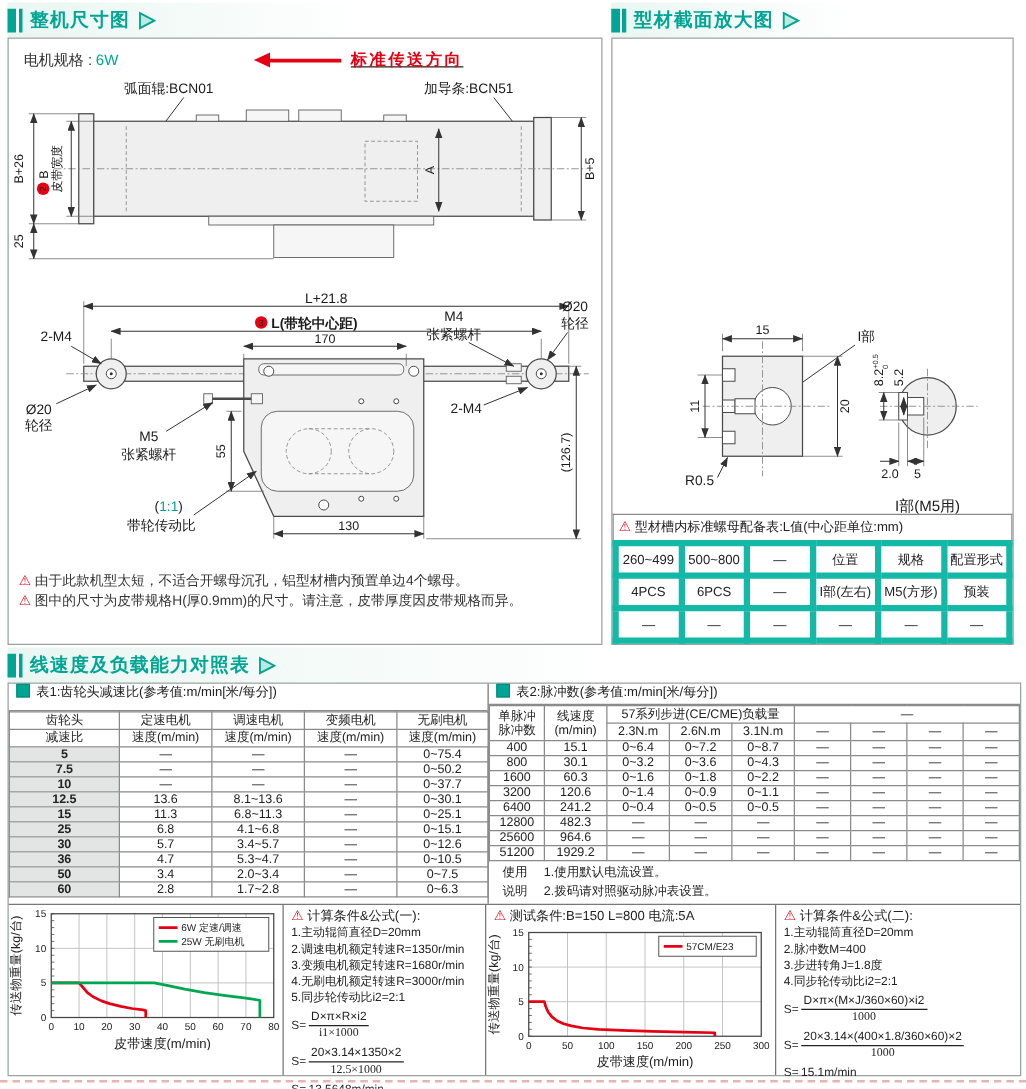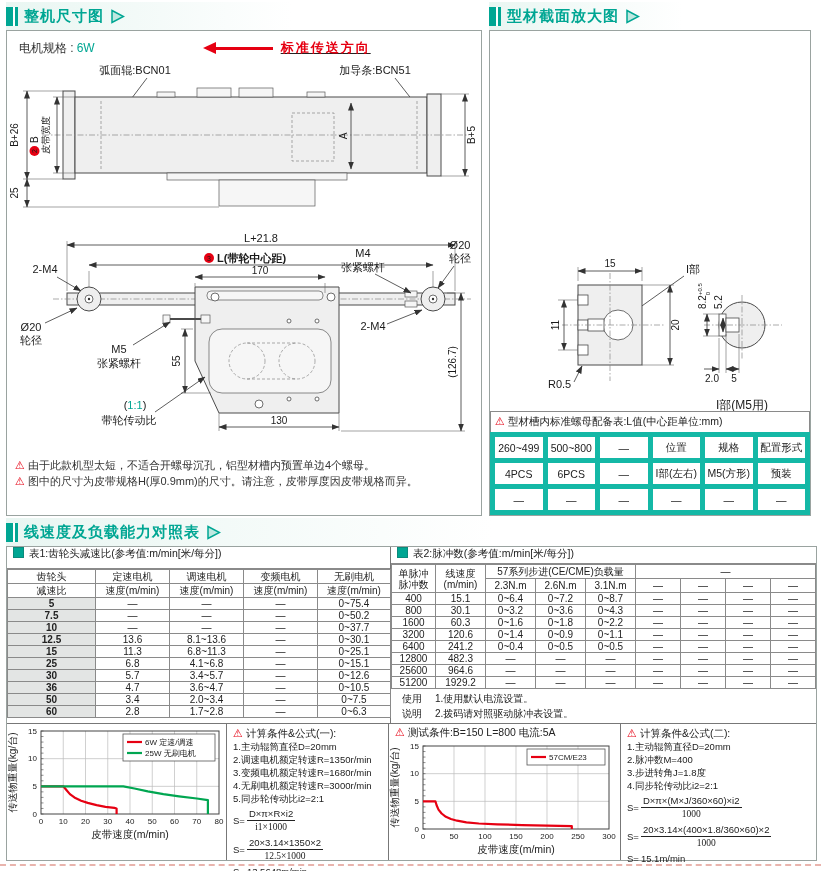--- a/index.html
+++ b/index.html
@@ -441,21 +441,21 @@
                 <tr>
                   <td>30</td>
                   <td>5.7</td>
                   <td>3.4~5.7</td>
                   <td>—</td>
                   <td>0~12.6</td>
                 </tr>
                 <tr>
                   <td>36</td>
                   <td>4.7</td>
-                  <td>3.6~4.7</td>
+                  <td>5.3~4.7</td>
                   <td>—</td>
                   <td>0~10.5</td>
                 </tr>
                 <tr>
                   <td>50</td>
                   <td>3.4</td>
                   <td>2.0~3.4</td>
                   <td>—</td>
                   <td>0~7.5</td>
                 </tr>

